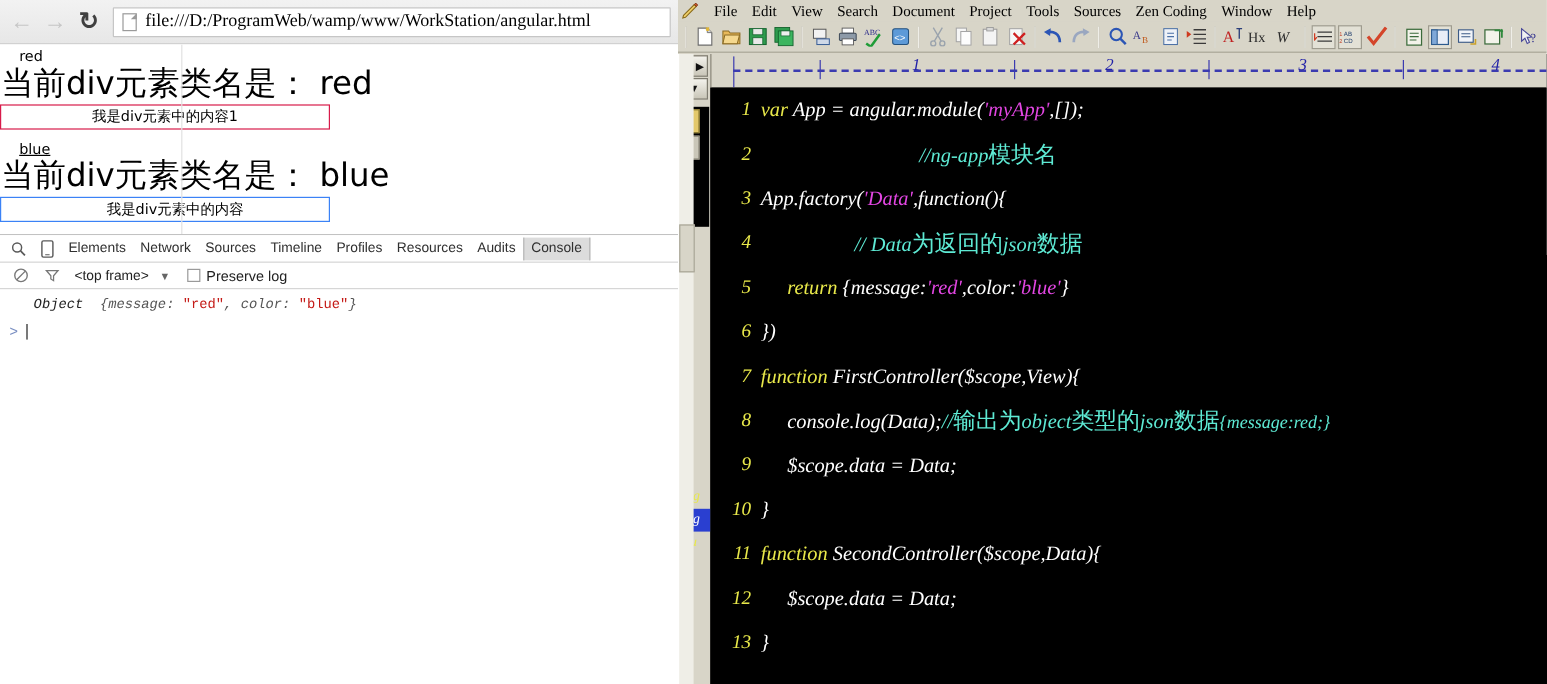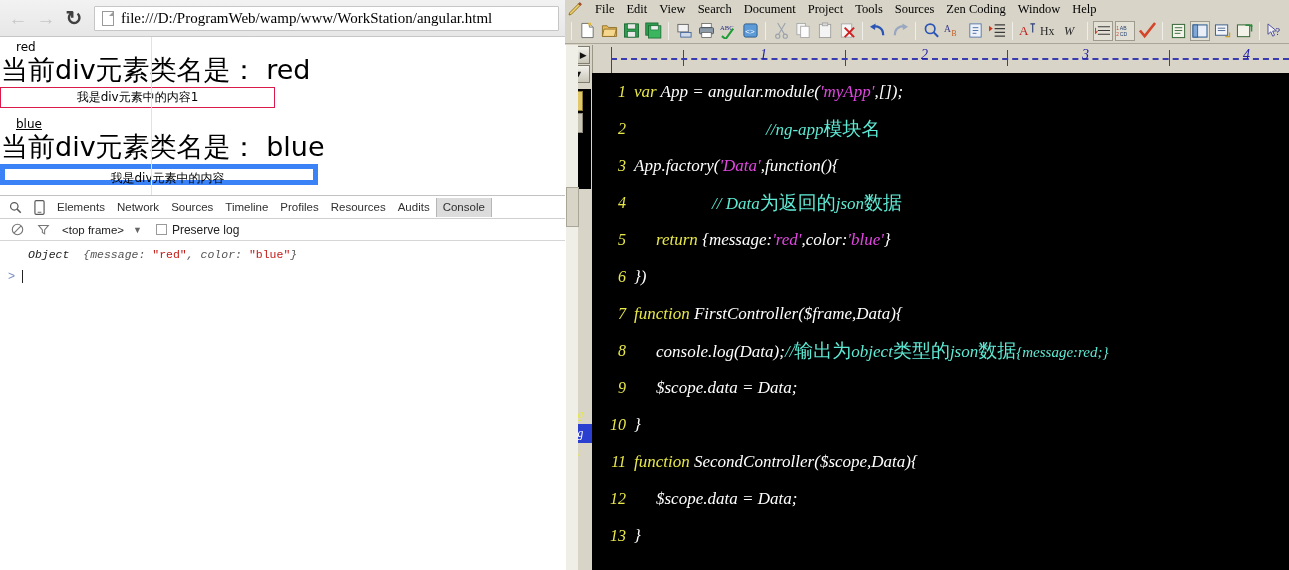--- a/index.html
+++ b/index.html
@@ -76,21 +76,21 @@
   .big-line {
     font-size: 27px; color: #000; line-height: 32px;
     padding-left: 1px; white-space: nowrap;
   }
   .inner-box {
     height: 21px; line-height: 19px;
     text-align: center; font-size: 12px; color: #000;
     margin-top: 1px;
   }
   .inner-box.red  { border: 1px solid #d81b4a; width: 275px; }
-  .inner-box.blue { border: 5px solid #3b82f6; width: 318px; padding-left: 17px; }
+  .inner-box.blue { border: 1px solid #3b82f6; width: 275px; padding-left: 17px; }
 
   
   .dt {
     position: absolute; left: 0; top: 195px;
     width: 565px; height: 485px;
     background: #fff;
     border-top: 1px solid #c2c2c2;
     font-family: "Liberation Sans", sans-serif;
   }
   .dt-tabs {
@@ -654,21 +654,21 @@
           <span class="ctext"><span class="ind1"></span><span class="c-key">return</span><span> {message:</span><span class="c-str">'red'</span><span>,color:</span><span class="c-str">'blue'</span><span>}</span></span>
         </div>
 
         <div class="cline">
           <span class="lnum">6</span>
           <span class="ctext">})</span>
         </div>
 
         <div class="cline">
           <span class="lnum">7</span>
-          <span class="ctext"><span class="c-key">function</span><span> FirstController($frame,Data){</span></span>
+          <span class="ctext"><span class="c-key">function</span><span> FirstController($scope,View){</span></span>
         </div>
 
         <div class="cline">
           <span class="lnum">8</span>
           <span class="ctext"><span class="ind1"></span><span>console.log(Data);</span><span class="c-com">//</span><span class="c-com cn" style="font-size:19px;">输出为</span><span class="c-com">object</span><span class="c-com cn" style="font-size:19px;">类型的</span><span class="c-com">json</span><span class="c-com cn" style="font-size:19px;">数据</span><span class="c-com" style="font-size:15px;">{message:red;}</span></span>
         </div>
 
         <div class="cline">
           <span class="lnum">9</span>
           <span class="ctext"><span class="ind1"></span><span>$scope.data = Data;</span></span>

